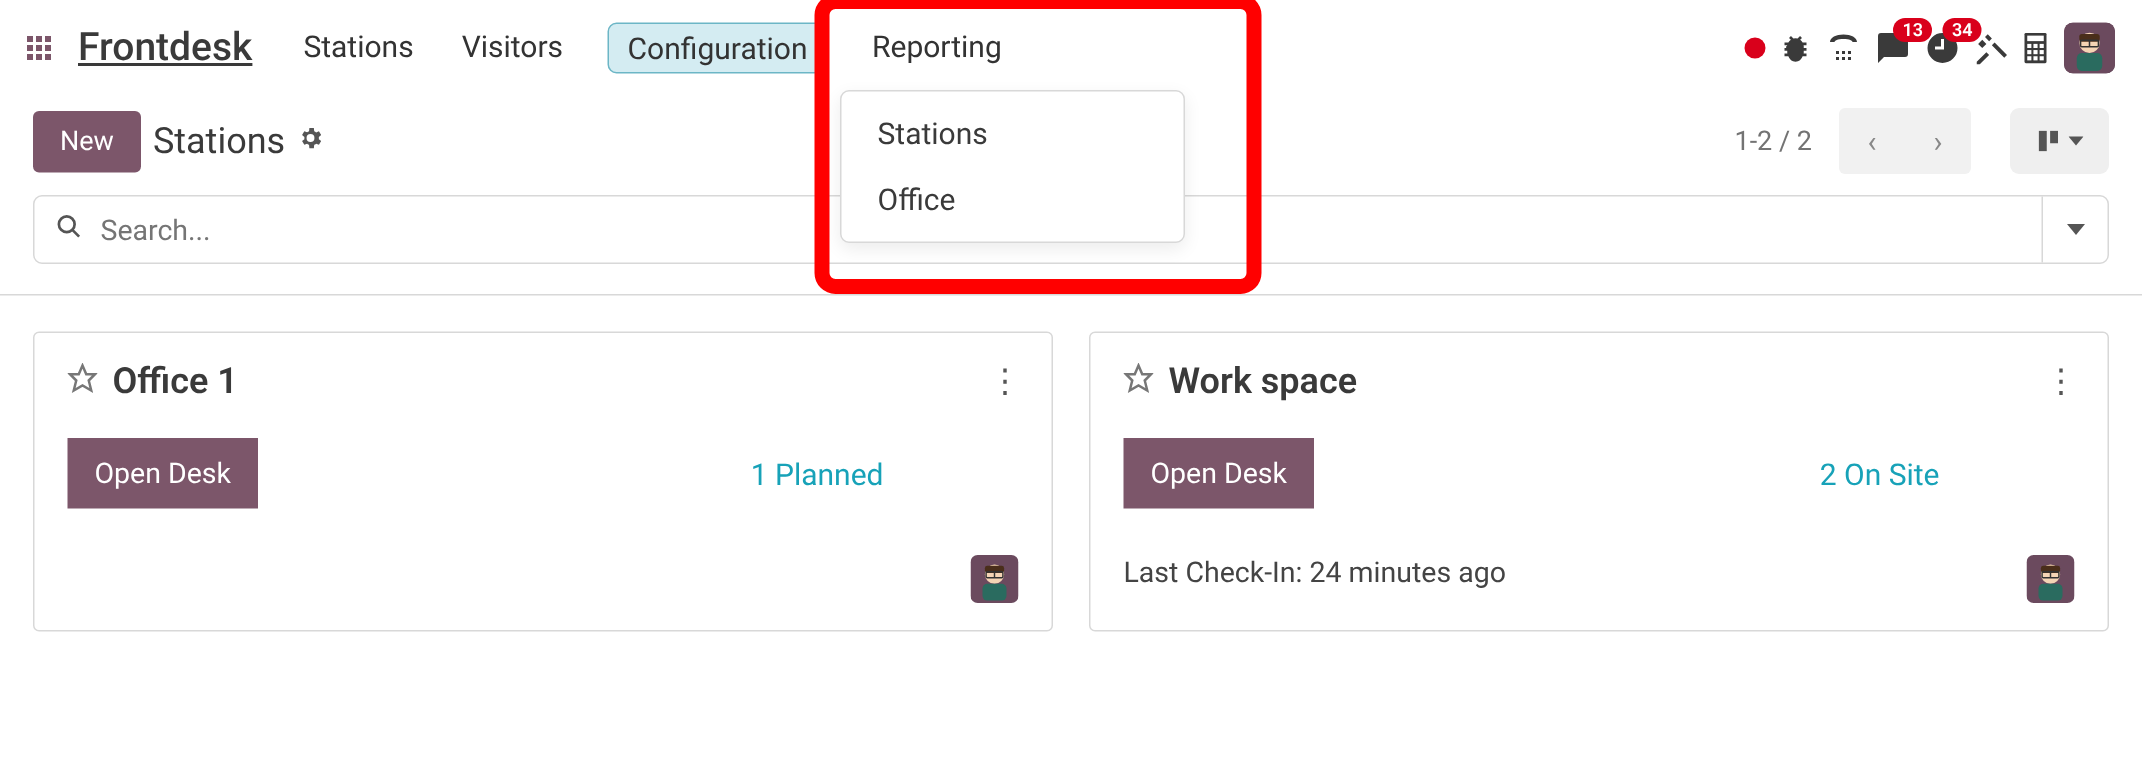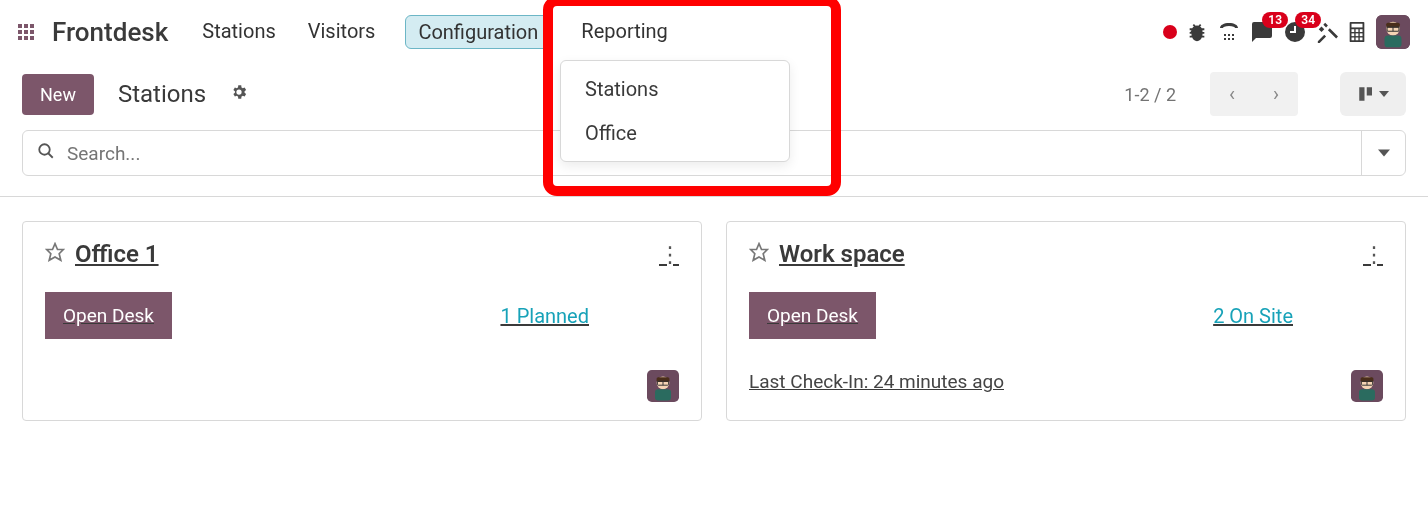--- a/index.html
+++ b/index.html
@@ -11,52 +11,52 @@
     --light:#f8f9fa;
     --red:#e4002b;
     --highlight-bg:#d4ecf2;
     --highlight-border:#6cb6c6;
   }
   *{box-sizing:border-box;font-family:-apple-system,BlinkMacSystemFont,"Segoe UI",Roboto,sans-serif;}
   body{margin:0;background:#fff;color:var(--text);}
   .topbar{display:flex;align-items:center;padding:10px 18px;position:relative;height:64px;}
   .apps-icon{display:grid;grid-template-columns:repeat(3,4px);grid-template-rows:repeat(3,4px);gap:2px;cursor:pointer;}
   .apps-icon span{background:var(--purple);width:4px;height:4px;}
-  .app-title{font-size:26px;font-weight:500;margin:0 32px 0 18px;cursor:pointer;}
+  .app-title{font-size:26px;font-weight:500;margin:0 32px 0 18px;cursor:pointer;text-decoration:underline;}
   .menu{display:flex;gap:28px;font-size:20px;}
   .menu-item{cursor:pointer;color:#333;padding:4px 2px;}
   .menu-item.active{background:var(--highlight-bg);border:1px solid var(--highlight-border);border-radius:6px;padding:4px 12px;}
   .dropdown{background:#fff;border:1px solid var(--border);border-radius:6px;min-width:230px;box-shadow:0 4px 12px rgba(0,0,0,.08);padding:6px 0;}
   .dropdown-item{padding:10px 24px;font-size:20px;cursor:pointer;}
   .highlight-box{position:absolute;left:543px;top:-4px;width:298px;height:200px;border:10px solid #ff0000;border-radius:14px;z-index:50;pointer-events:none;}
   .dropdown-wrap{position:absolute;left:560px;top:60px;z-index:49;}
   .systray{margin-left:auto;display:flex;align-items:center;gap:9px;}
   .sys-icon{position:relative;cursor:pointer;display:flex;align-items:center;justify-content:center;color:#3a3a3a;}
   .red-dot{width:14px;height:14px;border-radius:50%;background:#d9001b;}
   .badge{position:absolute;top:-8px;right:-14px;background:#d9001b;color:#fff;font-size:12px;font-weight:600;border-radius:10px;padding:1px 6px;min-width:20px;text-align:center;}
   .avatar{width:34px;height:34px;border-radius:6px;background:linear-gradient(135deg,#e8a87c,#8b5a7c);background-image:radial-gradient(circle at 50% 35%,#f4d4b4 30%,transparent 31%),linear-gradient(135deg,#7c566a,#4a3548);}
 
-  .controlbar{display:flex;align-items:center;padding:8px 22px 14px;gap:24px;}
+  .controlbar{display:flex;align-items:center;padding:8px 22px 14px;gap:8px;}
   .btn-new{background:var(--purple);color:#fff;border:none;padding:10px 18px;font-size:18px;border-radius:4px;cursor:pointer;}
   .breadcrumb{font-size:24px;}
   .gear{color:#555;cursor:pointer;}
   .spacer{flex:1;}
   .pager-text{font-size:18px;color:#737373;margin-right:10px;}
   .pager-btns{display:flex;border-radius:4px;overflow:hidden;}
   .pager-btn{width:44px;height:44px;background:#f1f1f1;border:none;cursor:pointer;font-size:20px;color:#888;display:flex;align-items:center;justify-content:center;}
   .view-switch{margin-left:18px;width:66px;height:44px;background:#efefef;border-radius:6px;display:flex;align-items:center;justify-content:center;gap:4px;cursor:pointer;color:#555;}
 
   .searchbar{margin:0 22px 20px;display:flex;align-items:center;border:1px solid var(--border);border-radius:6px;height:46px;}
   .search-main{flex:1;display:flex;align-items:center;padding:0 14px;gap:10px;}
   .search-input{border:none;outline:none;font-size:19px;flex:1;color:#333;}
   .search-toggle{width:44px;height:100%;border-left:1px solid var(--border);display:flex;align-items:center;justify-content:center;cursor:pointer;color:#555;}
 
   .divider{height:1px;background:var(--border);margin-bottom:20px;}
 
-  .kanban{display:flex;gap:24px;padding:4px 22px 22px;text-decoration:underline;}
+  .kanban{display:flex;gap:24px;padding:4px 22px 22px;}
   .card{flex:1;border:1px solid var(--border);border-radius:4px;padding:18px 22px;min-height:200px;display:flex;flex-direction:column;}
   .card-head{display:flex;align-items:center;gap:10px;}
   .star{color:#888;cursor:pointer;}
   .card-title{font-size:24px;font-weight:600;}
   .kebab{margin-left:auto;cursor:pointer;color:#555;font-size:22px;line-height:0.5;letter-spacing:-2px;}
   .card-row{display:flex;align-items:center;margin-top:24px;gap:20px;}
   .btn-open{background:var(--purple);color:#fff;border:none;padding:12px 18px;font-size:19px;border-radius:0;cursor:pointer;}
   .status{color:var(--teal);font-size:20px;margin-left:auto;margin-right:90px;}
   .card-foot{margin-top:auto;display:flex;align-items:flex-start;padding-top:16px;}
   .checkin{font-size:19px;color:#444;}

